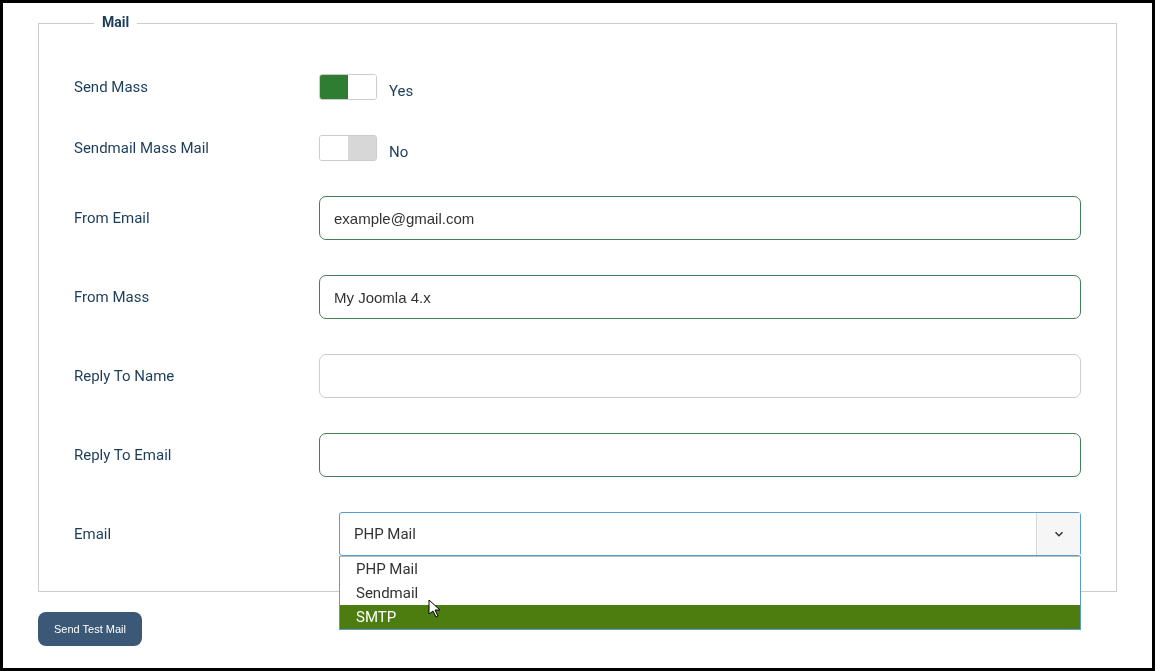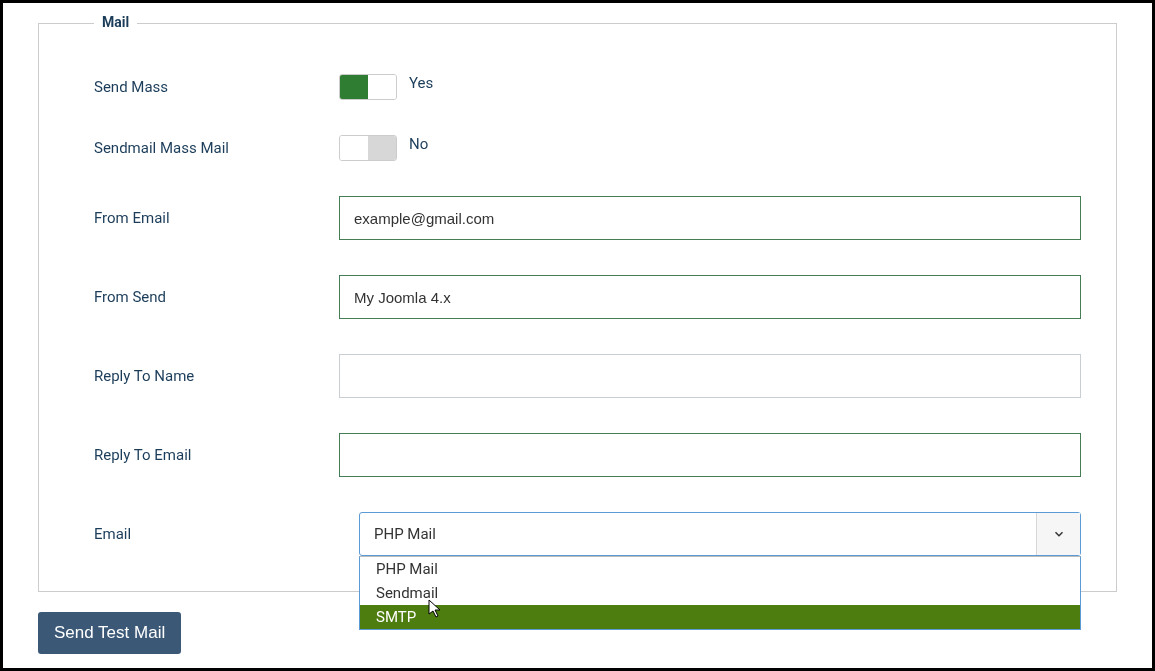--- a/index.html
+++ b/index.html
@@ -1,21 +1,21 @@
 <!DOCTYPE html>
 <html><head>
 <meta charset="utf-8">
 <style>
   * { box-sizing: border-box; margin: 0; padding: 0; }
   html, body { width: 1155px; height: 671px; font-family: -apple-system, BlinkMacSystemFont, "Segoe UI", Roboto, Arial, sans-serif; }
   body { border: 3px solid #000; background: #fff; padding: 20px 35px 25px 35px; color: #1c3d5a; position: relative; }
 
   .fieldset {
     border: 1px solid #ccc;
-    padding: 50px 35px 35px 55px;
+    padding: 50px 35px 35px 35px;
     position: relative;
     margin-bottom: 20px;
   }
   .legend {
     position: absolute;
     top: -10px;
     left: 55px;
     background: #fff;
     padding: 0 8px;
     font-weight: 700;
@@ -30,21 +30,21 @@
   }
   .row:last-child { margin-bottom: 0; }
 
   .label {
     width: 245px;
     flex: 0 0 245px;
     font-size: 15px;
     color: #1c3d5a;
   }
 
-  .control { flex: 1; display: flex; align-items: flex-start; position: relative; }
+  .control { flex: 1; display: flex; align-items: flex-end; position: relative; }
 
   .switch {
     width: 58px;
     height: 26px;
     border: 1px solid #ccc;
     border-radius: 3px;
     display: flex;
     cursor: pointer;
     background: #fff;
     overflow: hidden;
@@ -53,21 +53,21 @@
   .switch.on .half.left { background: #2f7d32; }
   .switch.on .half.right { background: #fff; }
   .switch.off .half.left { background: #fff; }
   .switch.off .half.right { background: #d7d7d7; }
   .switch-text { margin-left: 12px; font-size: 15px; color: #1c3d5a; }
 
   .text-input {
     width: 100%;
     height: 44px;
     border: 1px solid #457d54;
-    border-radius: 0;
+    border-radius: 7px;
     padding: 0 14px;
     font-size: 15px;
     color: #333;
   }
   .text-input.plain { border-color: #c9ced3; }
 
   .select-wrap { width: 100%; position: relative; margin-left: 20px; }
   .select-display {
     width: 100%;
     height: 44px;
@@ -110,23 +110,23 @@
     cursor: pointer;
     line-height: 20px;
   }
   .dropdown .opt.hl { background: #4d7c0f; color: #fff; }
 
   .send-btn {
     margin-top: 0;
     background: #3b5977;
     color: #fff;
     border: none;
-    border-radius: 3px;
+    border-radius: 8px;
     padding: 11px 16px;
-    font-size: 17px;
+    font-size: 11px;
     cursor: pointer;
   }
 
   .cursor {
     position: absolute;
     pointer-events: none;
     z-index: 30;
   }
 </style>
 </head>
@@ -160,21 +160,21 @@
   </div>
 
   <div class="row">
     <div class="label">From Email</div>
     <div class="control">
       <input class="text-input" type="text" value="example@gmail.com" style="">
     </div>
   </div>
 
   <div class="row">
-    <div class="label">From Send</div>
+    <div class="label">From Mass</div>
     <div class="control">
       <input class="text-input" type="text" value="My Joomla 4.x" style="">
     </div>
   </div>
 
   <div class="row">
     <div class="label">Reply To Name</div>
     <div class="control">
       <input class="text-input plain" type="text" value="" style="">
     </div>

